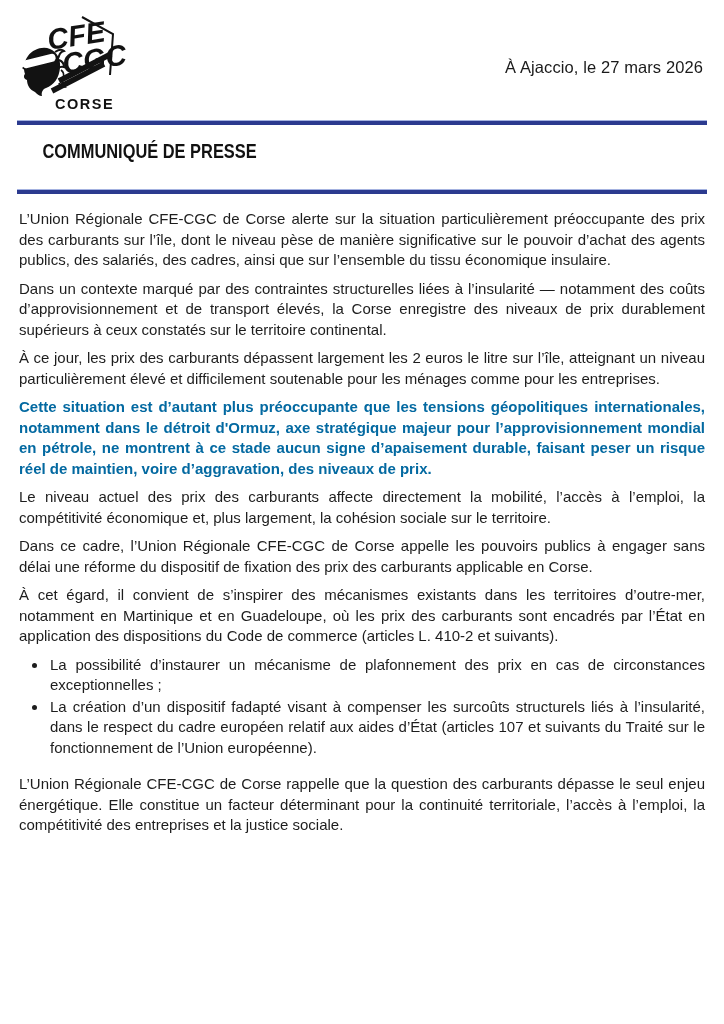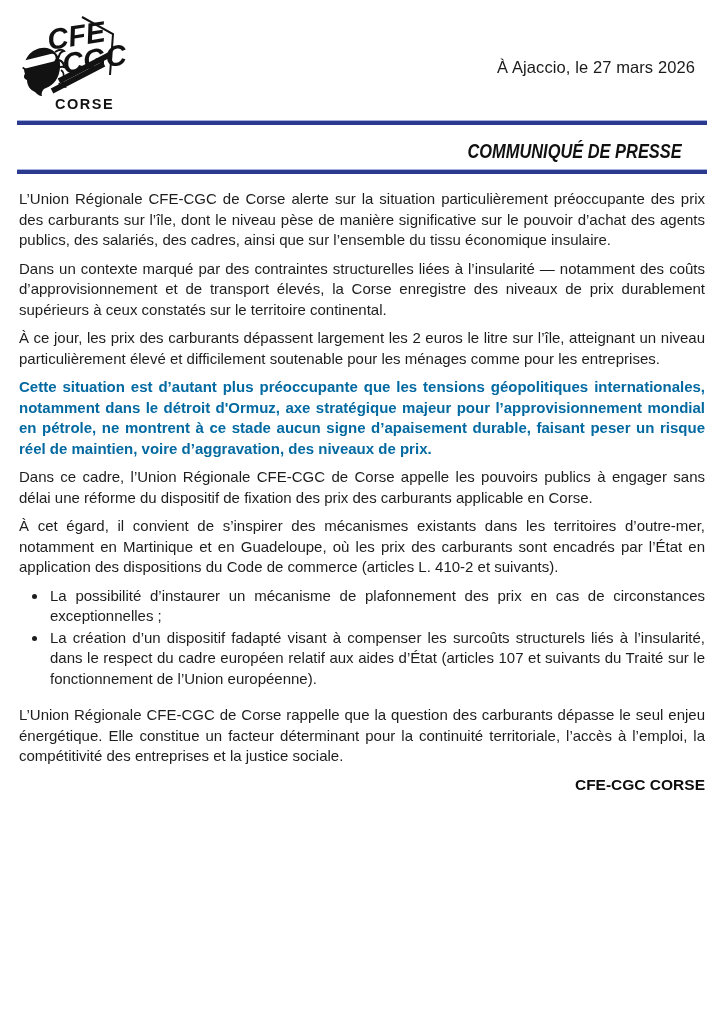--- a/index.html
+++ b/index.html
@@ -27,37 +27,36 @@
   }
   .logo {
     position: absolute;
     top: 0;
     left: 0;
     width: 120px;
     height: 108px;
   }
   .dateline {
     position: absolute;
-    right: 10px;
+    right: 2px;
     top: 50px;
     font-size: 16.5px;
     color: #1a1a1a;
     letter-spacing: 0.1px;
   }
   
   .rule {
     height: 4px;
     background: #2b3a8f;
     border-top: 1px solid #a4b2e0;
     margin: 0 -2px;
   }
   .title-band {
-    text-align: right;
-    padding: 15px 0 6px 0;
-    font-style: italic;
+    text-align: left;
+    padding: 15px 0 26px 0;
   }
   .title-band h1 {
     margin: 0;
     display: inline-block;
     font-size: 20px;
     font-weight: 700;
     color: #111111;
     letter-spacing: 0px;
     transform: scaleX(0.82);
     transform-origin: center;
@@ -145,30 +144,30 @@
   <div class="content">
 
     <p>L’Union Régionale CFE-CGC de Corse alerte sur la situation particulièrement préoccupante des prix des carburants sur l’île, dont le niveau pèse de manière significative sur le pouvoir d’achat des agents publics, des salariés, des cadres, ainsi que sur l’ensemble du tissu économique insulaire.</p>
 
     <p>Dans un contexte marqué par des contraintes structurelles liées à l’insularité — notamment des coûts d’approvisionnement et de transport élevés, la Corse enregistre des niveaux de prix durablement supérieurs à ceux constatés sur le territoire continental.</p>
 
     <p>À ce jour, les prix des carburants dépassent largement les 2 euros le litre sur l’île, atteignant un niveau particulièrement élevé et difficilement soutenable pour les ménages comme pour les entreprises.</p>
 
     <p class="bold">Cette situation est d’autant plus préoccupante que les tensions géopolitiques internationales, notamment dans le détroit d'Ormuz, axe stratégique majeur pour l’approvisionnement mondial en pétrole, ne montrent à ce stade aucun signe d’apaisement durable, faisant peser un risque réel de maintien, voire d’aggravation, des niveaux de prix.</p>
 
+    <p>Le niveau actuel des prix des carburants affecte directement la mobilité, l’accès à l’emploi, la compétitivité économique et, plus largement, la cohésion sociale sur le territoire.</p>
 
     <p>Dans ce cadre, l’Union Régionale CFE-CGC de Corse appelle les pouvoirs publics à engager sans délai une réforme du dispositif de fixation des prix des carburants applicable en Corse.</p>
 
     <p>À cet égard, il convient de s’inspirer des mécanismes existants dans les territoires d’outre-mer, notamment en Martinique et en Guadeloupe, où les prix des carburants sont encadrés par l’État en application des dispositions du Code de commerce (articles L. 410-2 et suivants).</p>
 
     <ul>
       <li>La possibilité d’instaurer un mécanisme de plafonnement des prix en cas de circonstances exceptionnelles ;</li>
       <li>La création d’un dispositif fadapté visant à compenser les surcoûts structurels liés à l’insularité, dans le respect du cadre européen relatif aux aides d’État (articles 107 et suivants du Traité sur le fonctionnement de l’Union européenne).</li>
     </ul>
 
     <p>L’Union Régionale CFE-CGC de Corse rappelle que la question des carburants dépasse le seul enjeu énergétique. Elle constitue un facteur déterminant pour la continuité territoriale, l’accès à l’emploi, la compétitivité des entreprises et la justice sociale.</p>
 
 
 
-    <p class="signature">CFE-CGC CORSE</p>
   </div>
 
 </div>
 
 </body></html>

